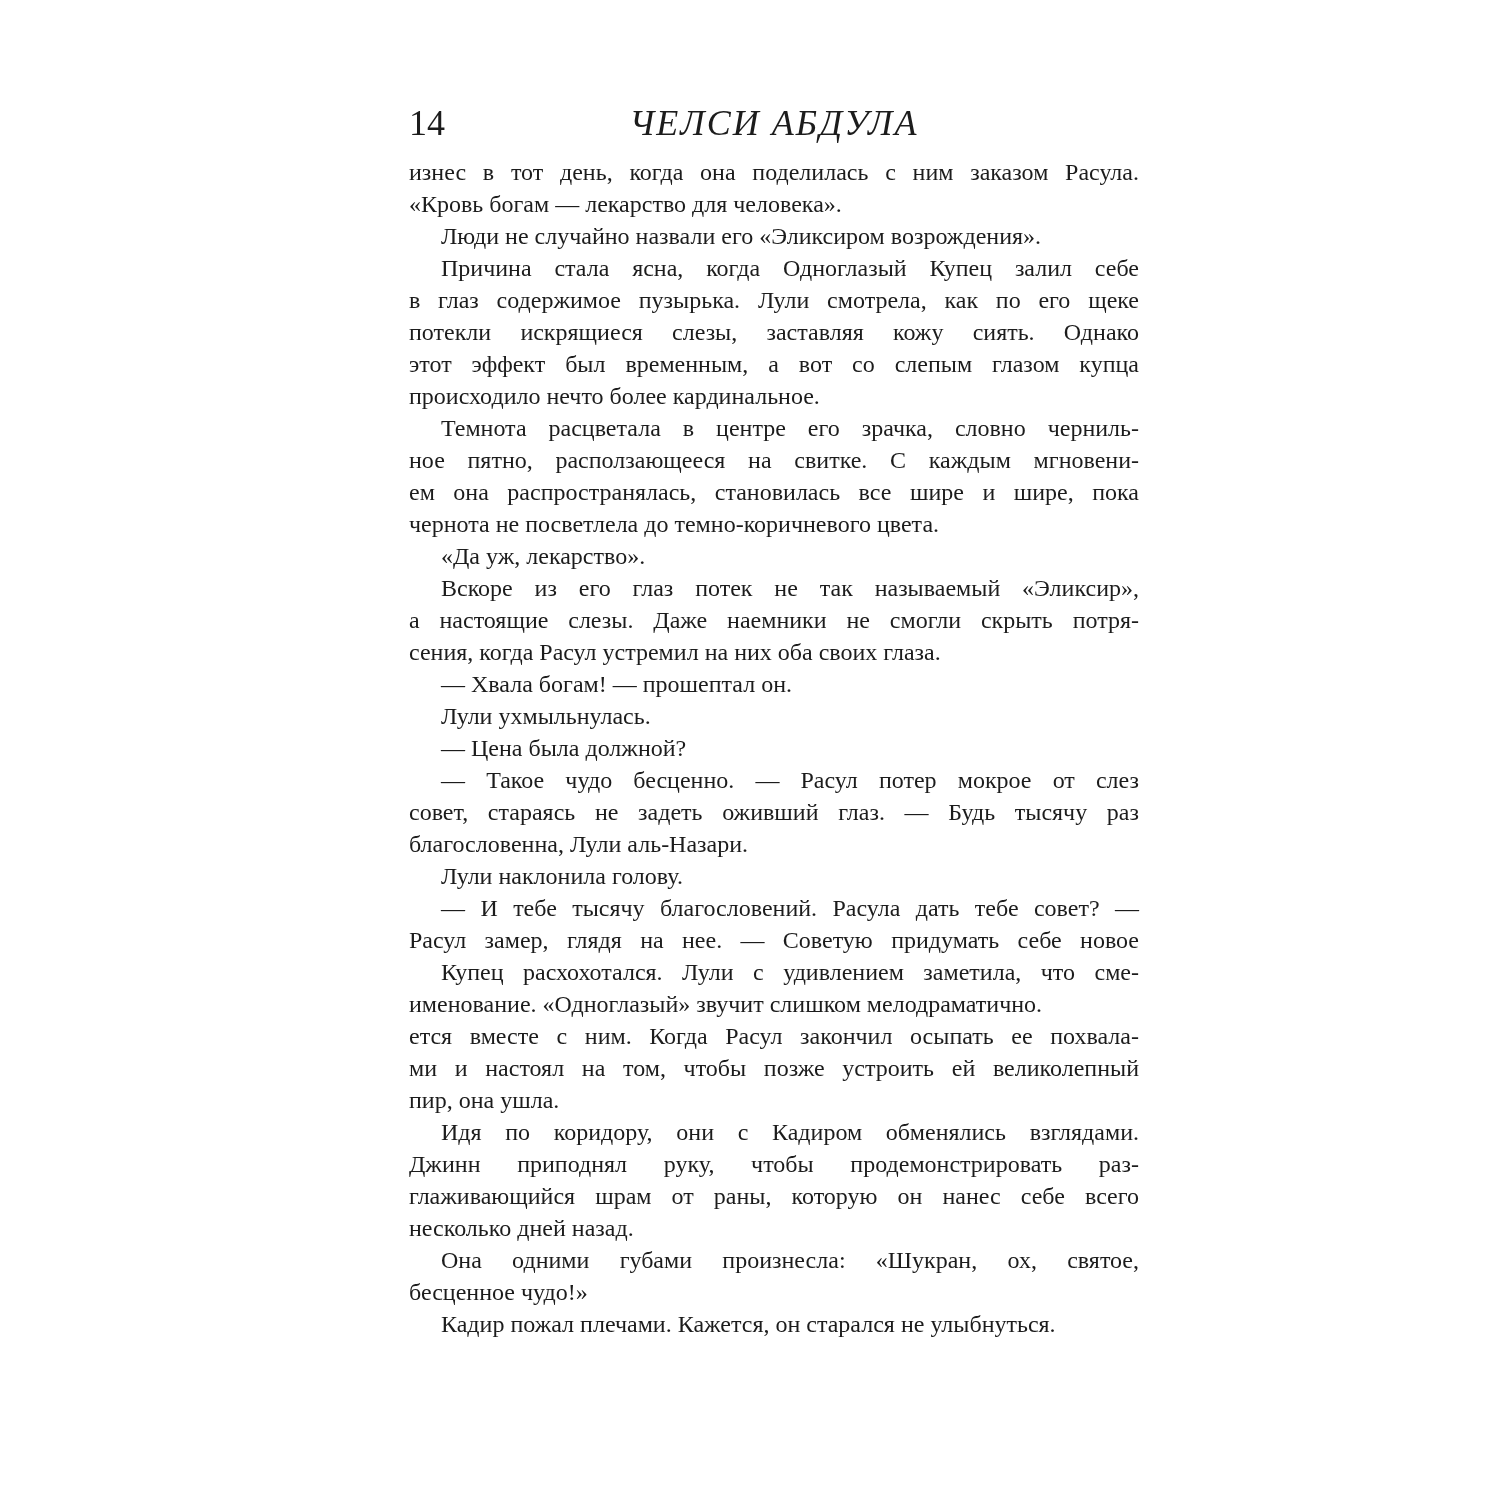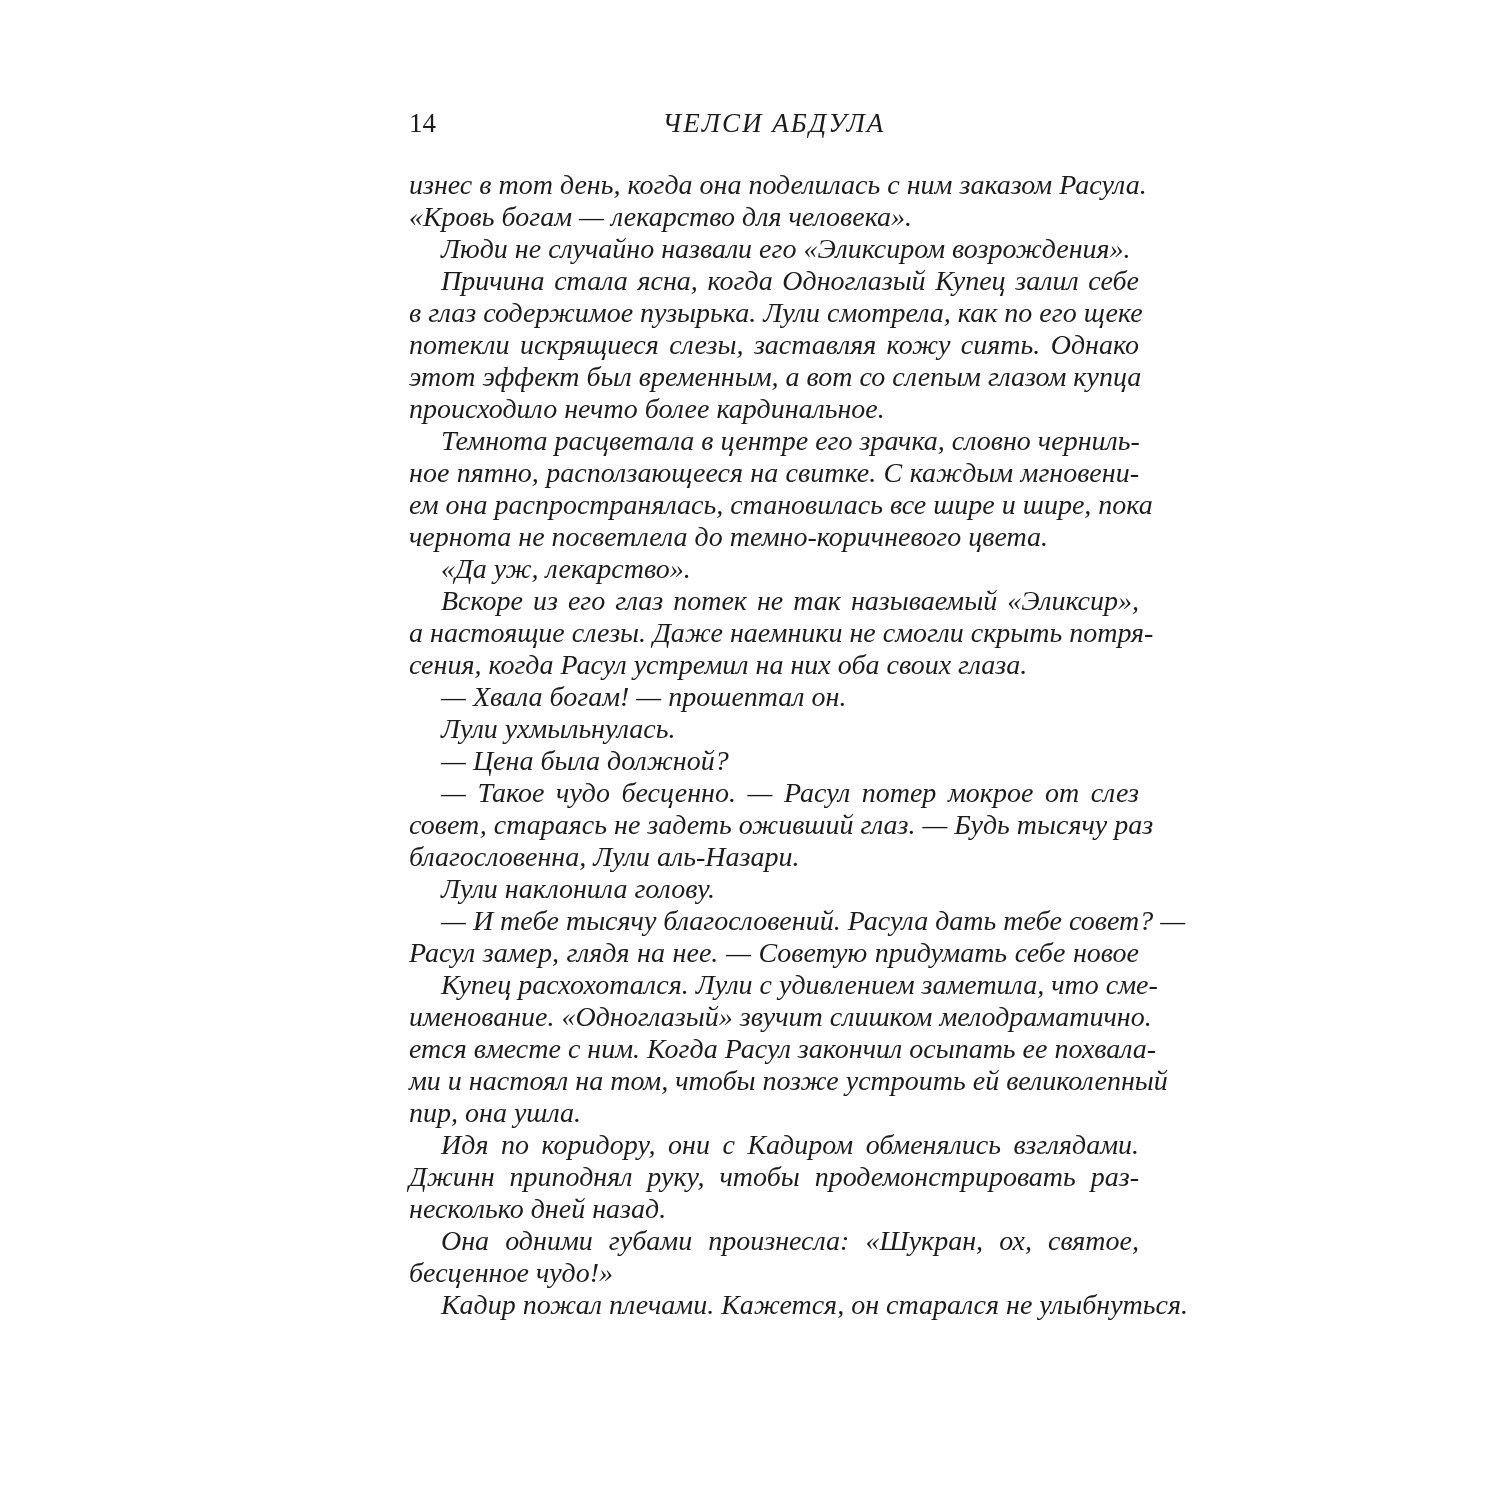--- a/index.html
+++ b/index.html
@@ -18,36 +18,35 @@
   .page {
     position: absolute;
     left: 409px;
     top: 110px;
     width: 730px;
   }
   .running-head {
     position: relative;
     height: 26px;
     line-height: 26px;
-    font-size: 27px;
+    font-size: 36px;
   }
   .page-number {
     position: absolute;
     left: 0;
     top: 0;
   }
   .running-title {
     text-align: center;
     letter-spacing: 2px;
     font-style: italic;
   }
   .body-text {
-    margin-top: 33px;
-    font-size: 28px;
-    font-style: italic;
+    margin-top: 20px;
+    font-size: 24px;
   }
   .line {
     height: 32px;
     line-height: 32px;
     text-align: justify;
     text-align-last: justify;
     white-space: nowrap;
   }
   .line.last {
     text-align-last: left;
@@ -90,18 +89,19 @@
       <div class="line last indent">Лули наклонила голову.</div>
       <div class="line indent">— И тебе тысячу благословений. Расула дать тебе совет? —</div>
       <div class="line">Расул замер, глядя на нее. — Советую придумать себе новое</div>
       <div class="line indent">Купец расхохотался. Лули с удивлением заметила, что сме-</div>
       <div class="line last">именование. «Одноглазый» звучит слишком мелодраматично.</div>
       <div class="line">ется вместе с ним. Когда Расул закончил осыпать ее похвала-</div>
       <div class="line">ми и настоял на том, чтобы позже устроить ей великолепный</div>
       <div class="line last">пир, она ушла.</div>
       <div class="line indent">Идя по коридору, они с Кадиром обменялись взглядами.</div>
       <div class="line">Джинн приподнял руку, чтобы продемонстрировать раз-</div>
+      <div class="line">глаживающийся шрам от раны, которую он нанес себе всего</div>
       <div class="line last">несколько дней назад.</div>
       <div class="line indent">Она одними губами произнесла: «Шукран, ох, святое,</div>
       <div class="line last">бесценное чудо!»</div>
       <div class="line last indent">Кадир пожал плечами. Кажется, он старался не улыбнуться.</div>
     </div>
 </div>
 
 </body></html>

